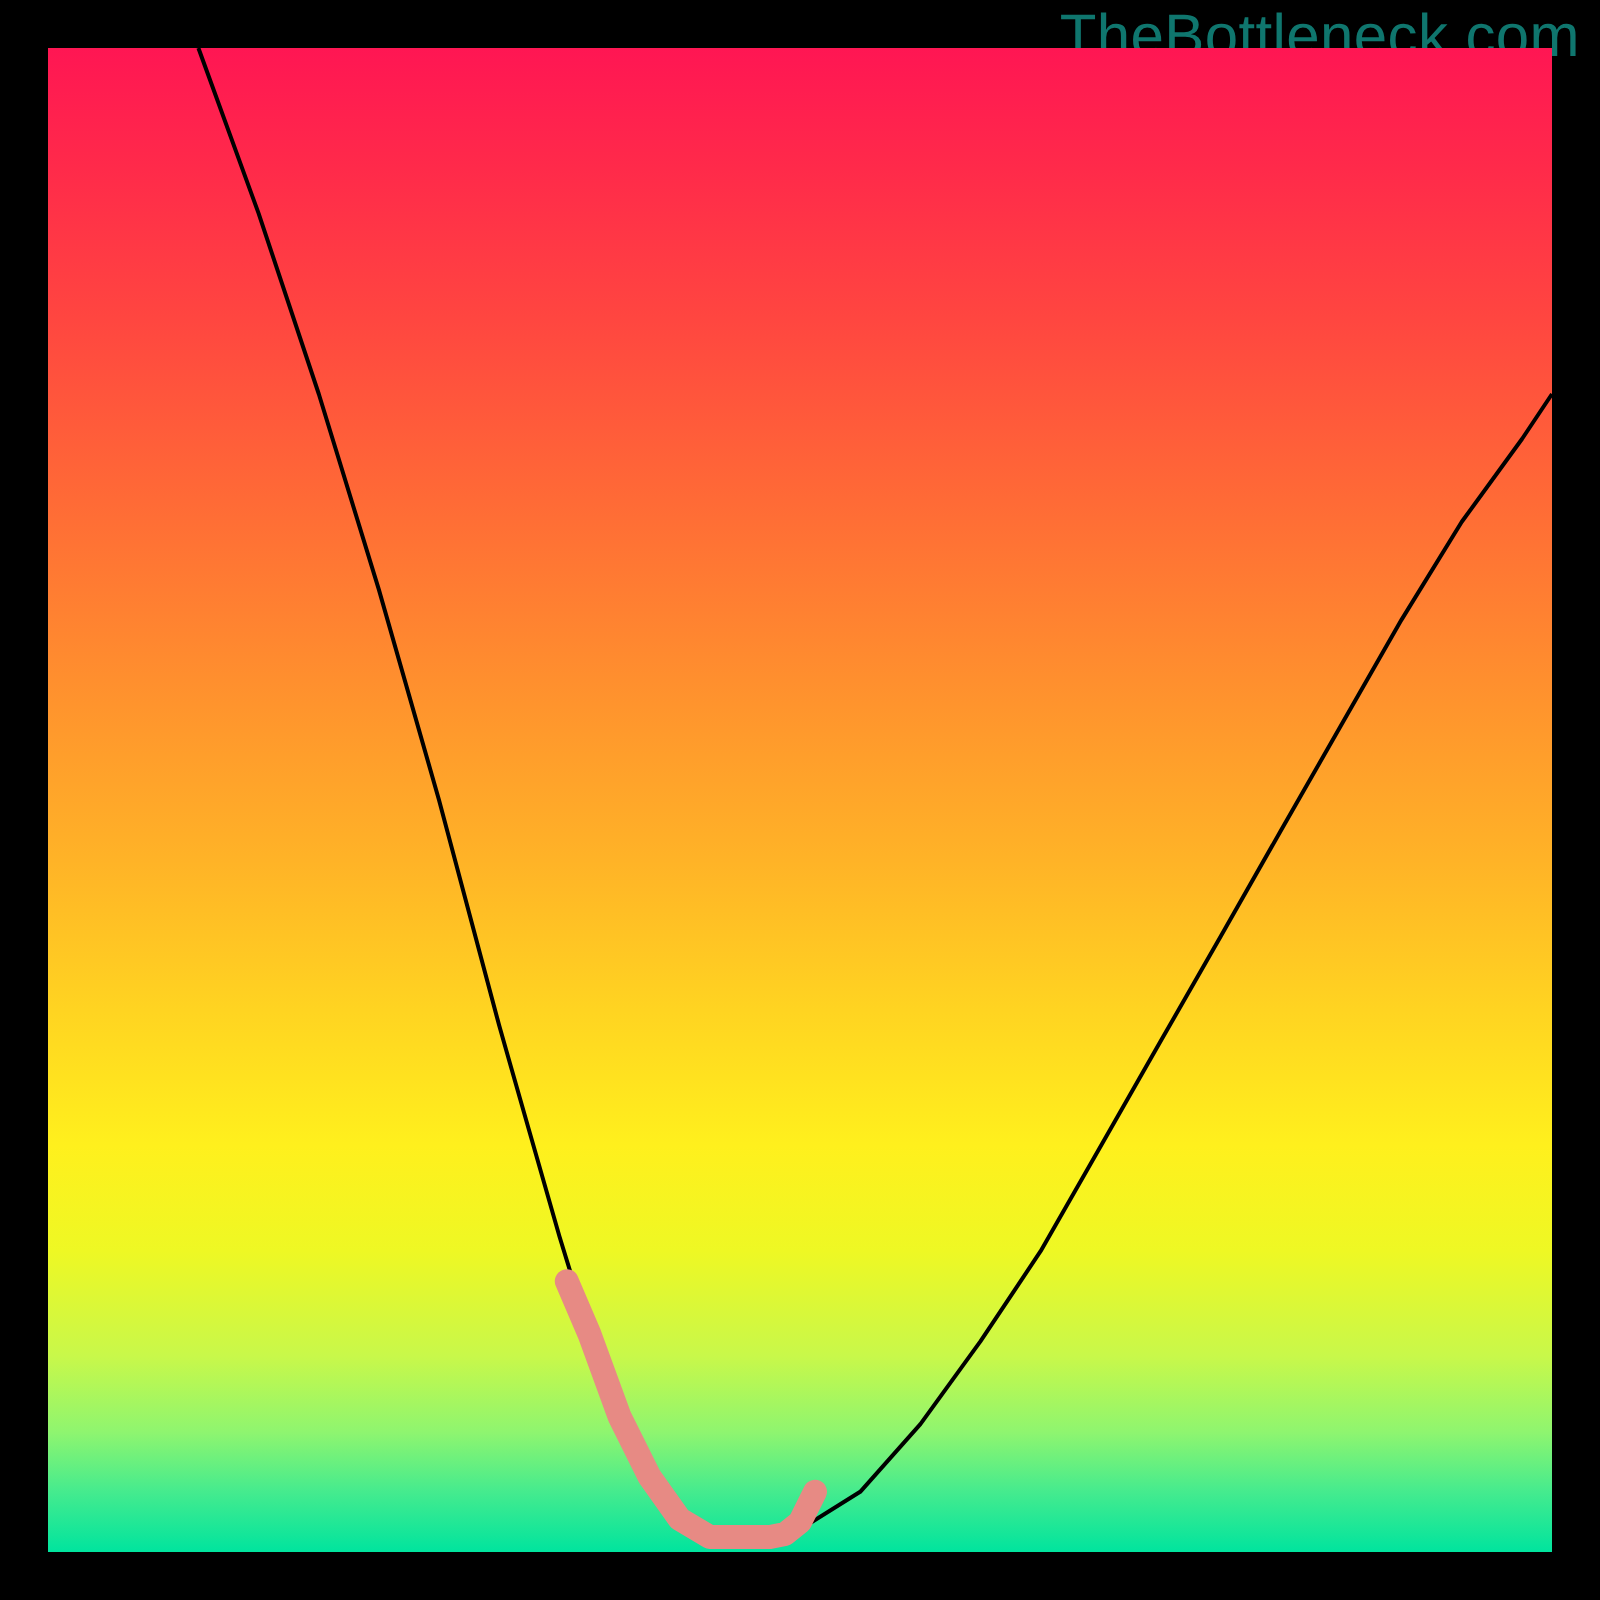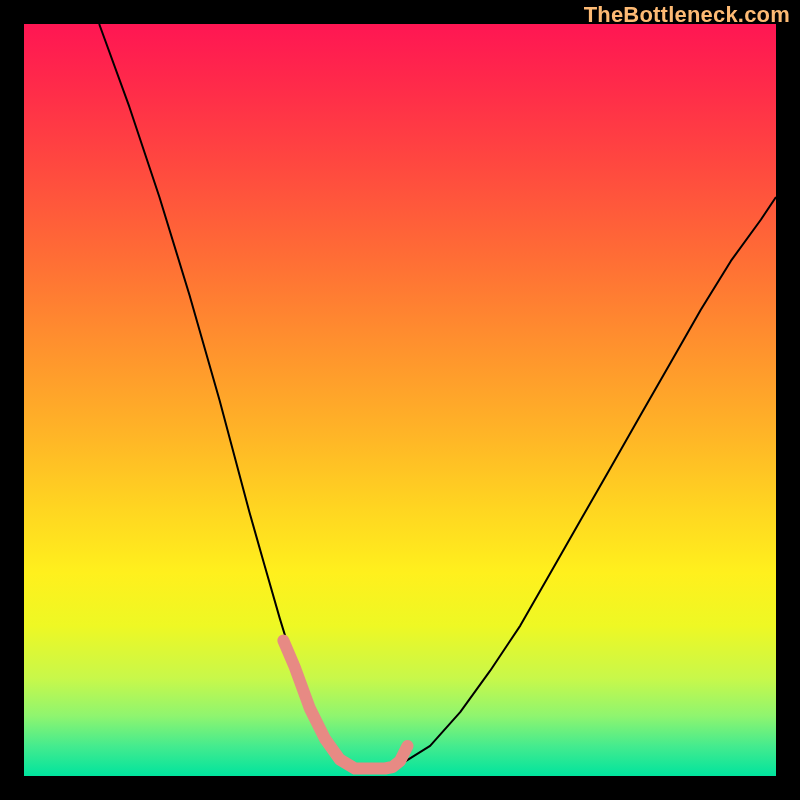--- a/index.html
+++ b/index.html
@@ -40,23 +40,23 @@
       #c8f84a 87%,
       #8ff56f 92%,
       #45eb8e 96%,
       #00e49e 100%
     );
   }
   .watermark {
     position: absolute;
     top: 2px;
     right: 10px;
-    color: #fdba74;
-    font-size: 22px;
-    font-weight: 700;
+    color: #0f766e;
+    font-size: 30px;
+    font-weight: 400;
     letter-spacing: 0.2px;
     user-select: none;
   }
   svg.curve {
     position: absolute;
     left: 0;
     top: 0;
     width: 752px;
     height: 752px;
     overflow: visible;

